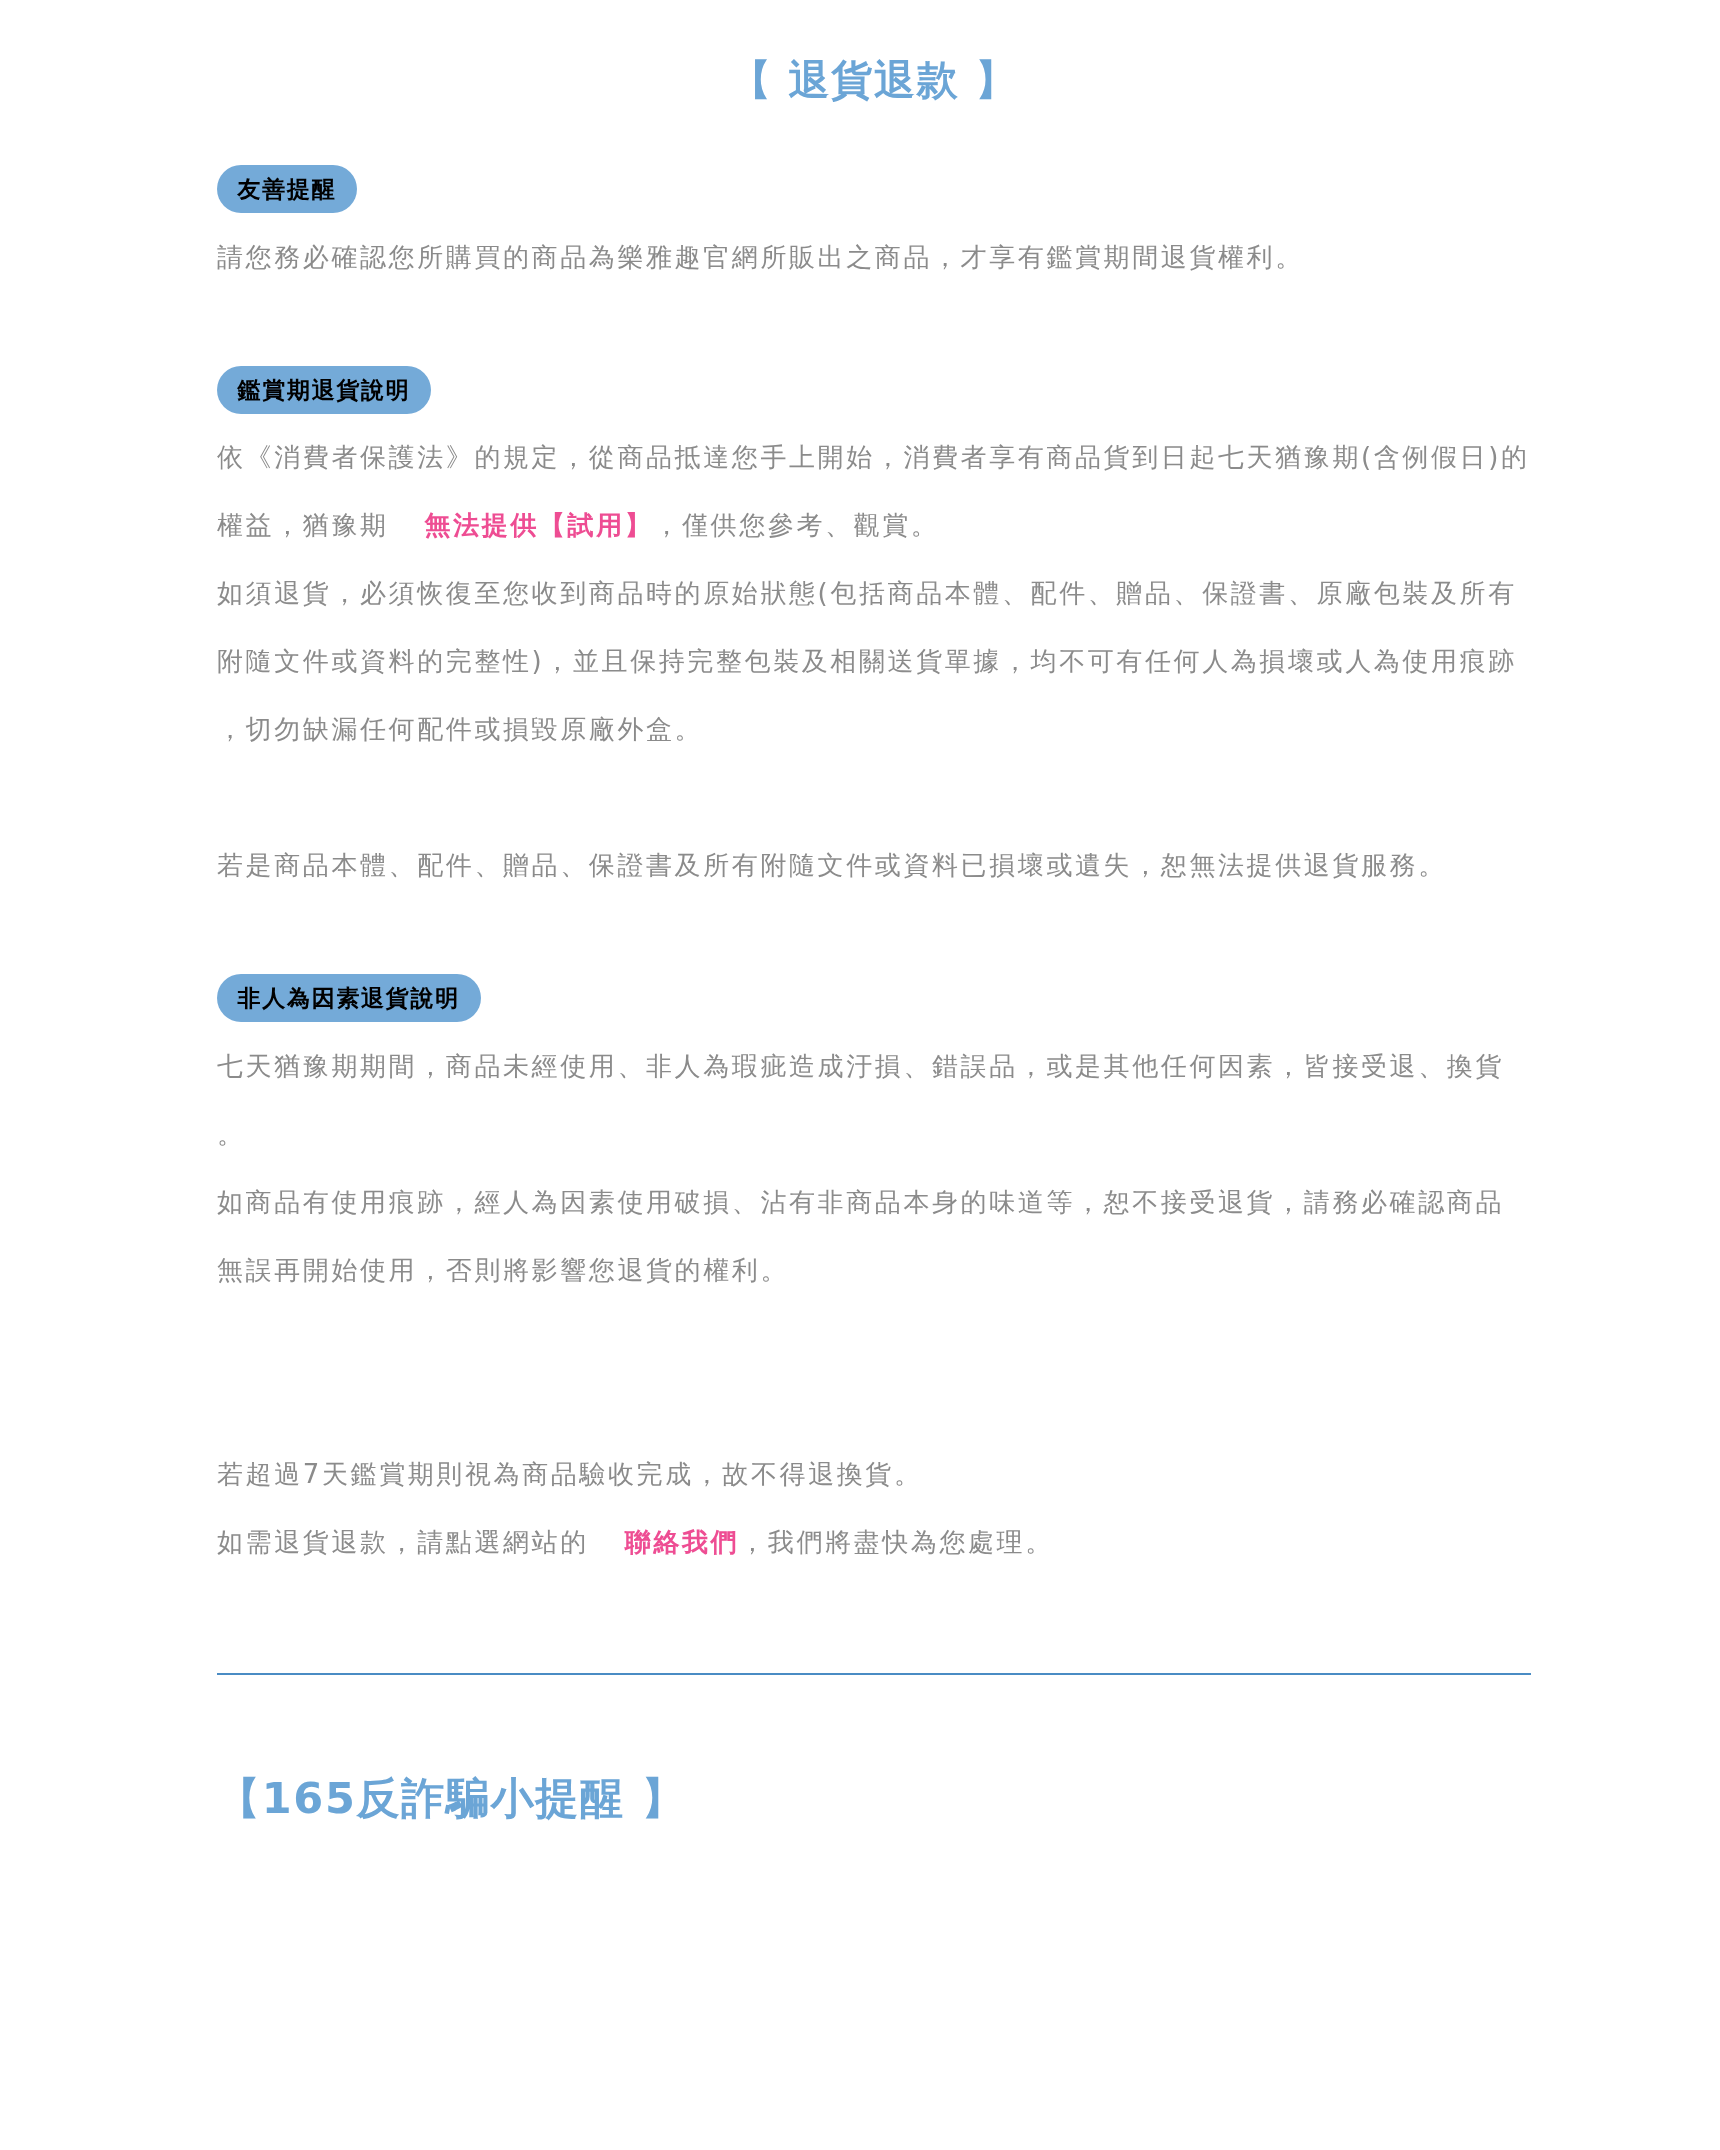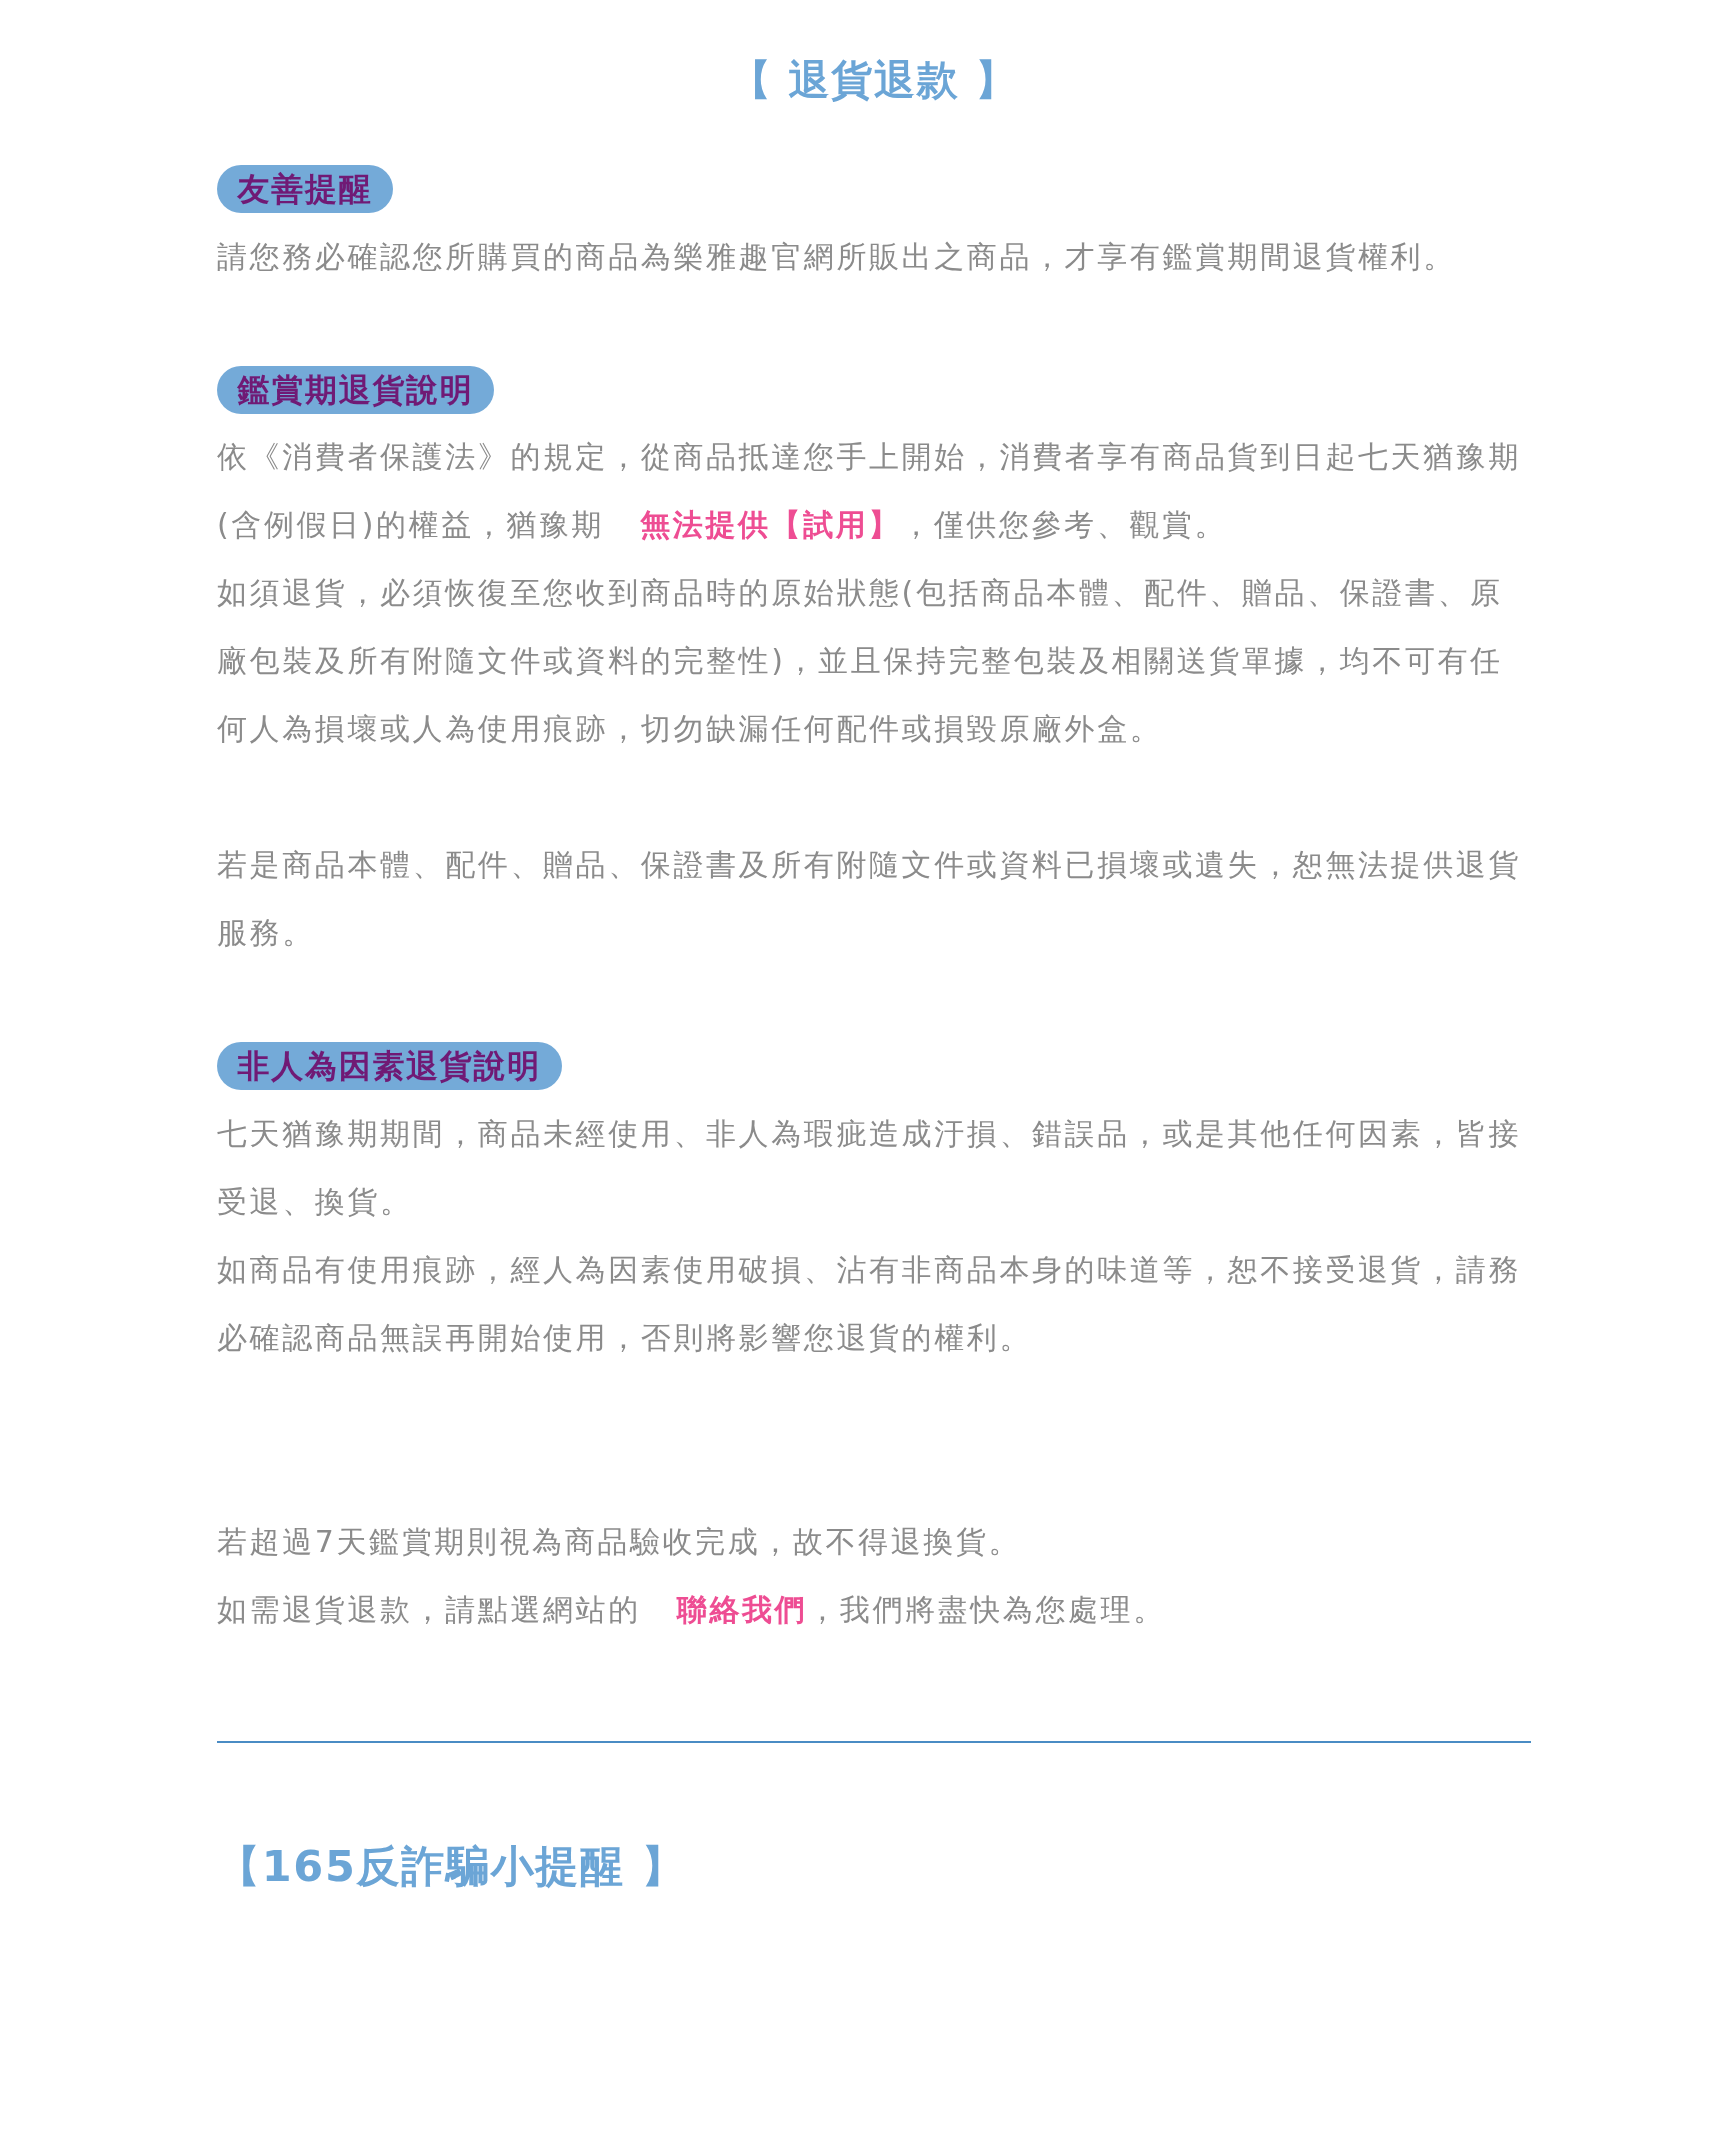--- a/index.html
+++ b/index.html
@@ -32,33 +32,33 @@
     line-height:1.2;
     font-weight:bold;
     letter-spacing:1.7px;
     text-align:center;
   }
   .policy-section{margin-top:75px;}
   .policy-section.first{margin-top:60px;}
   .badge{
     display:inline-block;
     background:var(--badge-blue);
-    color:#701a75;
-    font-size:32px;
+    color:#000000;
+    font-size:23px;
     line-height:48px;
     font-weight:bold;
     padding:0 20.6px;
     border-radius:25px;
     letter-spacing:1.7px;
     margin:0 0 9.5px 0;
   }
   p.body-text{
     margin:0;
     color:var(--body-gray);
-    font-size:30px;
+    font-size:26px;
     line-height:68px;
     letter-spacing:2.6px;
     word-break:break-all;
     line-break:anywhere;
   }
   .hl{
     color:var(--highlight-pink);
     font-weight:bold;
     margin-left:36px;
   }

